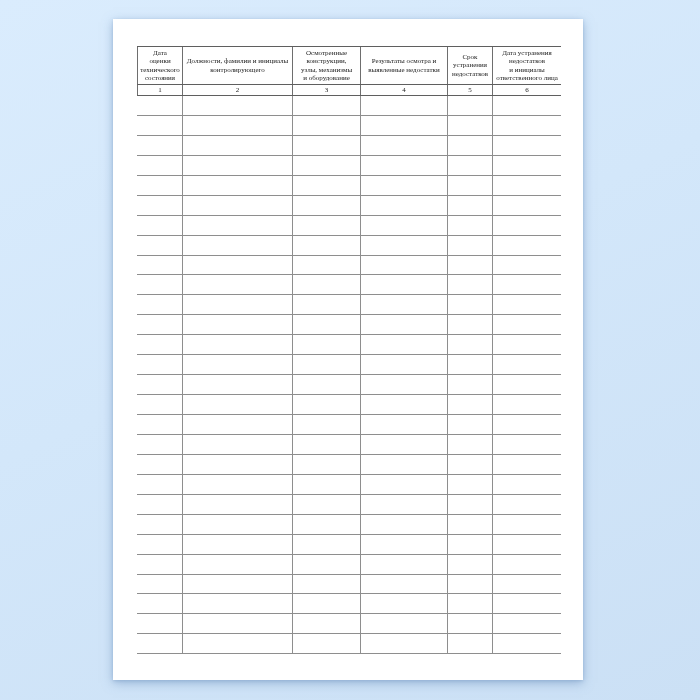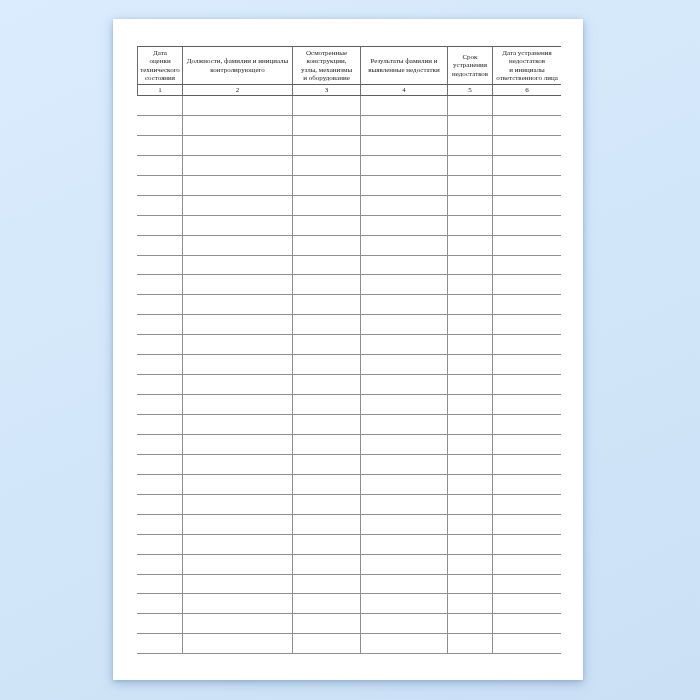--- a/index.html
+++ b/index.html
@@ -93,21 +93,21 @@
           <div class="hcell">Дата
 оценки
 технического
 состояния</div>
           <div class="hcell">Должности, фамилии и инициалы
 контролирующего</div>
           <div class="hcell">Осмотренные
 конструкции,
 узлы, механизмы
 и оборудование</div>
-          <div class="hcell">Результаты фамилии и
+          <div class="hcell">Результаты осмотра и
 выявленные недостатки</div>
           <div class="hcell">Срок
 устранения
 недостатков</div>
           <div class="hcell">Дата устранения
 недостатков
 и инициалы
 ответственного лица</div>
         </div>
         <div class="nrow grid6">

